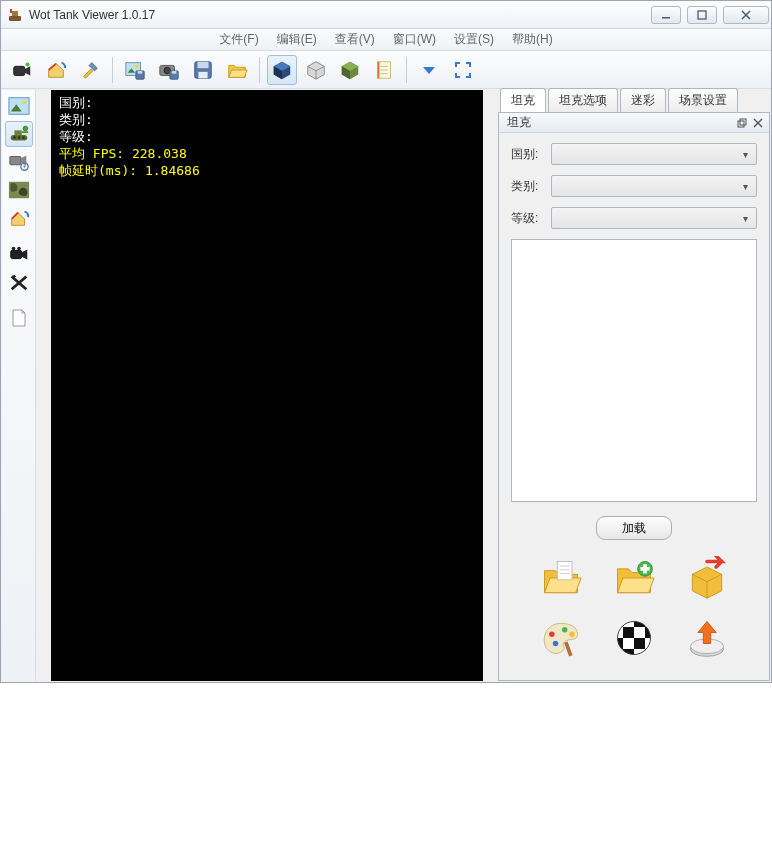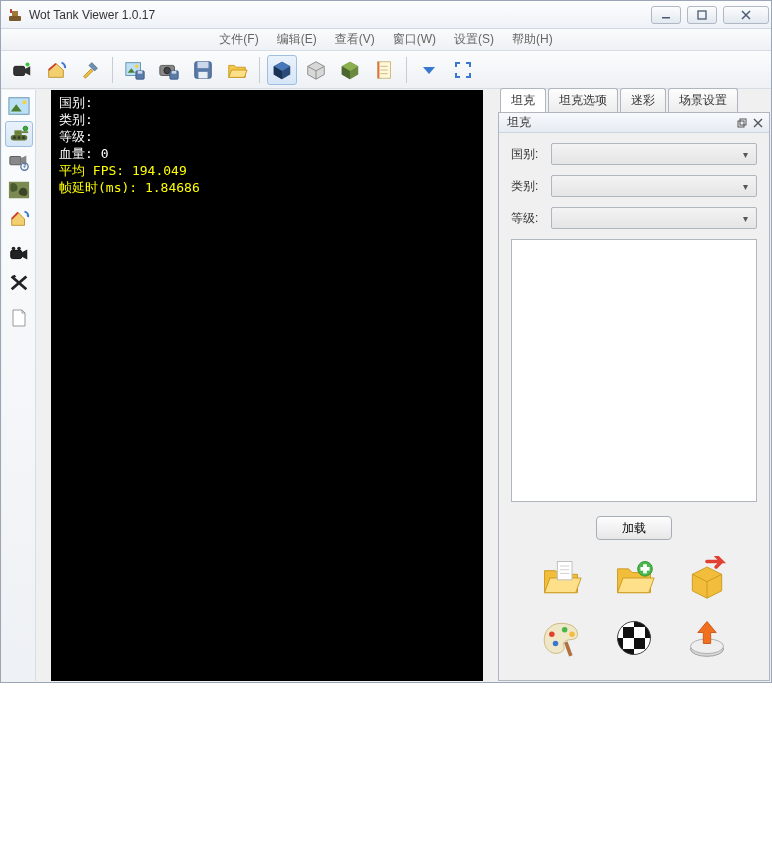--- a/index.html
+++ b/index.html
@@ -227,21 +227,21 @@
     min-height: 0;
   }
   .loadbtn-row {
     display: flex; justify-content: center;
     padding: 6px 0 8px 0;
   }
   .loadbtn {
     width: 76px; height: 24px;
     background: linear-gradient(#fdfdfd, #e7e7e7);
     border: 1px solid #a8aeb7;
-    border-radius: 4px;
+    border-radius: 9px;
     display: flex; align-items: center; justify-content: center;
     font-size: 12px;
   }
   .icon-grid {
     display: grid;
     grid-template-columns: repeat(3, 1fr);
     gap: 8px 10px;
     padding: 4px 30px 16px 30px;
   }
   .bigbtn {
@@ -503,29 +503,24 @@
     <div class="viewport">
       <div class="vline-w">
         <span>国别:</span>
       </div>
       <div class="vline-w">
         <span>类别:</span>
       </div>
       <div class="vline-w">
         <span>等级:</span>
       </div>
-      <div class="vline-w">
-        <span>血量:</span>
-        <span> </span>
-        <span>0</span>
-      </div>
       <div class="vline-y">
         <span>平均 FPS:</span>
         <span> </span>
-        <span>194.049</span>
+        <span>228.038</span>
       </div>
       <div class="vline-y">
         <span>帧延时(ms):</span>
         <span> </span>
         <span>1.84686</span>
       </div>
     </div>
 
     <div class="rightpanel">
       <div class="tabstrip">

